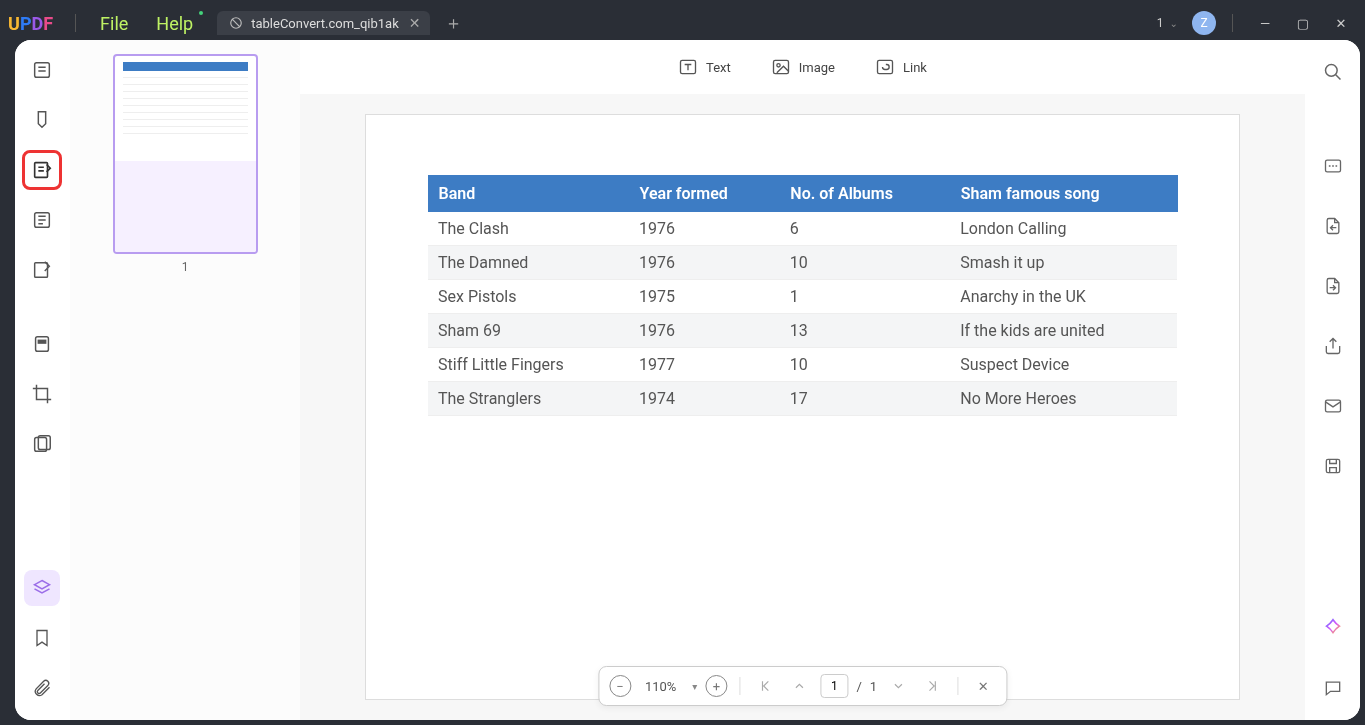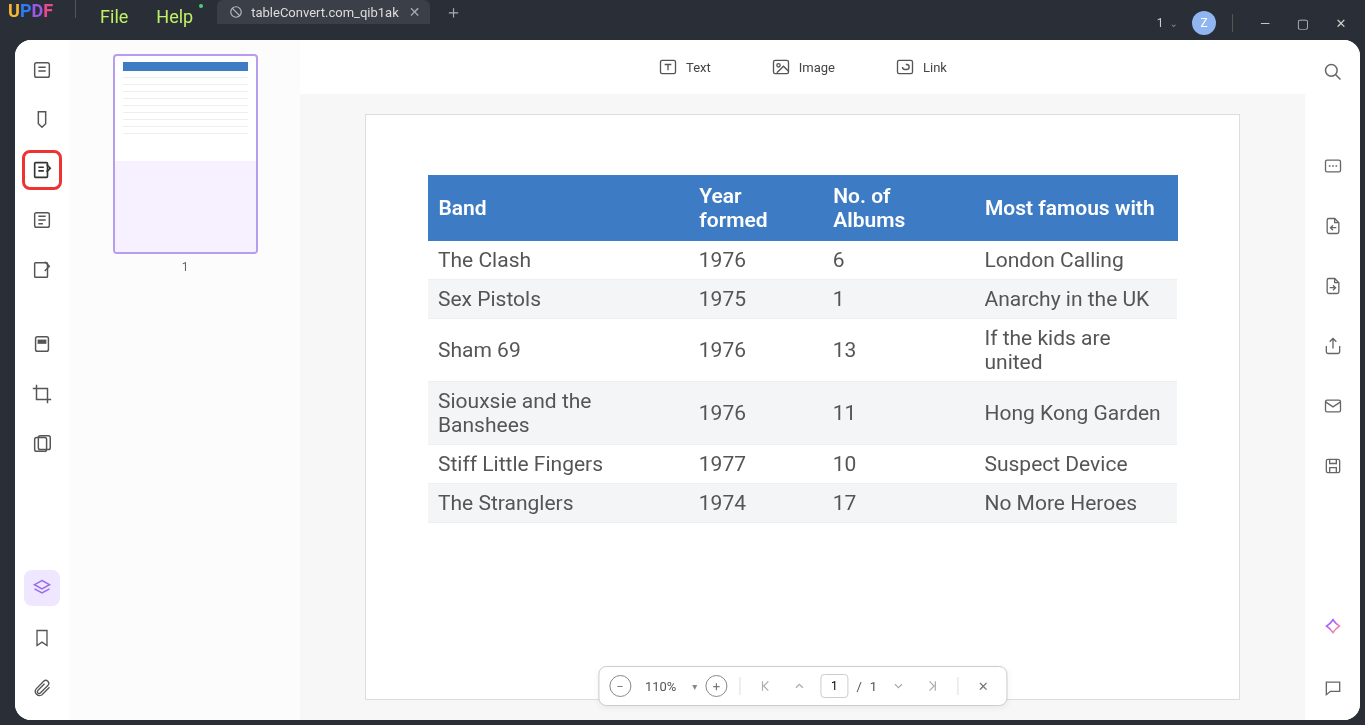--- a/index.html
+++ b/index.html
@@ -1,17 +1,17 @@
 <!DOCTYPE html>
 <html><head>
 <meta charset="utf-8">
 <style>
 *{margin:0;padding:0;box-sizing:border-box;font-family:-apple-system,BlinkMacSystemFont,"Segoe UI",Roboto,sans-serif}
 body{background:#2a2e36;width:1365px;height:725px;overflow:hidden;position:relative}
-.titlebar{height:46px;background:#2a2e36;display:flex;padding:0 8px;color:#c8c8c8}
+.titlebar{height:46px;background:#2a2e36;display:flex;align-items:center;padding:0 8px;color:#c8c8c8}
 .logo{font-weight:700;font-size:18px;margin-right:12px}
 .logo span:nth-child(1){color:#f7b733}
 .logo span:nth-child(2){color:#2e7bf6}
 .logo span:nth-child(3){color:#9b59e8}
 .logo span:nth-child(4){color:#e94b8a}
 .divider{width:1px;height:18px;background:#555;margin:0 10px}
 .menu-item{font-size:18px;color:#bef264;padding:6px 14px;cursor:pointer;position:relative}
 .dot{position:absolute;top:4px;right:4px;width:4px;height:4px;border-radius:50%;background:#44d37b}
 .tab{display:flex;align-items:center;height:24px;background:#3b3f47;border-radius:6px 6px 0 0;padding:0 10px 0 12px;margin-left:10px;font-size:13px;color:#ddd;cursor:pointer}
 .tab-icon{width:14px;height:14px;margin-right:8px;display:flex;align-items:center;justify-content:center}
@@ -29,26 +29,26 @@
 .rail-bottom{display:flex;flex-direction:column;align-items:center;gap:14px;padding-bottom:14px}
 .purple-icon{background:#efe6ff;border-radius:8px;width:36px;height:36px;display:flex;align-items:center;justify-content:center}
 .thumbs{width:230px;background:#fcfcfc;padding:14px;display:flex;flex-direction:column;align-items:center}
 .thumb{width:145px;height:200px;background:#fff;border:2px solid #b89cf0;border-radius:4px;position:relative;overflow:hidden}
 .thumb-table{position:absolute;top:6px;left:8px;right:8px}
 .thumb-hdr{height:9px;background:#3d7cc4}
 .thumb-row{height:7px;border-bottom:1px solid #eee;display:flex}
 .thumb-lower{position:absolute;top:105px;left:0;right:0;bottom:0;background:#f6f0ff}
 .thumb-num{text-align:center;font-size:12px;color:#666;margin-top:6px}
 .main{flex:1;display:flex;flex-direction:column;background:#f7f7f7;position:relative}
-.top-actions{height:54px;display:flex;align-items:center;justify-content:center;gap:60px;background:#fff}
+.top-actions{height:54px;display:flex;align-items:center;justify-content:center;gap:40px;background:#fff}
 .action{display:flex;align-items:center;gap:8px;font-size:13px;color:#444;cursor:pointer}
 .action svg{width:20px;height:20px}
 .page-area{flex:1;overflow:auto;display:flex;justify-content:center;padding:20px 0}
 .page{width:875px;min-height:580px;background:#fff;border:1px solid #ddd;padding:60px 20px}
-table{border-collapse:collapse;width:750px;margin:0 auto;font-size:21px}
+table{border-collapse:collapse;width:750px;margin:0 auto;font-size:16px}
 th{background:#3d7cc4;color:#fff;text-align:left;padding:8px 10px;font-weight:600;border:1px solid #3d7cc4}
 td{padding:7px 10px;color:#555;border-bottom:1px solid #eee}
 tbody tr:nth-child(even){background:#f4f5f6}
 .right-rail{width:55px;background:#fff;display:flex;flex-direction:column;align-items:center;padding-top:14px;gap:24px}
 .right-rail .rail-btn{color:#666}
 .bottom-bar{position:absolute;bottom:14px;left:50%;transform:translateX(-50%);height:40px;background:#fff;border:1px solid #ccc;border-radius:8px;display:flex;align-items:center;padding:0 10px;gap:8px;font-size:13px;color:#555;box-shadow:0 2px 6px rgba(0,0,0,.06)}
 .bb-btn{width:26px;height:26px;display:flex;align-items:center;justify-content:center;cursor:pointer;color:#777;border-radius:4px}
 .bb-btn.circle{border:1px solid #888;border-radius:50%;width:22px;height:22px;font-size:13px}
 .bb-sep{width:1px;height:18px;background:#ddd;margin:0 4px}
 .zoom-val{padding:0 6px}
@@ -208,47 +208,47 @@
     </div>
 
     <div class="page-area">
       <div class="page">
         <table>
           <thead>
               <tr>
             <th>Band</th>
             <th>Year formed</th>
             <th>No. of Albums</th>
-            <th>Most famous with</th>
+            <th>Sham famous song</th>
           </tr>
             </thead>
           <tbody id="tbody">
               <tr>
                 <td>The Clash</td>
                 <td>1976</td>
                 <td>6</td>
                 <td>London Calling</td>
               </tr>
               <tr>
+                <td>The Damned</td>
+                <td>1976</td>
+                <td>10</td>
+                <td>Smash it up</td>
+              </tr>
+              <tr>
                 <td>Sex Pistols</td>
                 <td>1975</td>
                 <td>1</td>
                 <td>Anarchy in the UK</td>
               </tr>
               <tr>
                 <td>Sham 69</td>
                 <td>1976</td>
                 <td>13</td>
                 <td>If the kids are united</td>
-              </tr>
-              <tr>
-                <td>Siouxsie and the Banshees</td>
-                <td>1976</td>
-                <td>11</td>
-                <td>Hong Kong Garden</td>
               </tr>
               <tr>
                 <td>Stiff Little Fingers</td>
                 <td>1977</td>
                 <td>10</td>
                 <td>Suspect Device</td>
               </tr>
               <tr>
                 <td>The Stranglers</td>
                 <td>1974</td>

